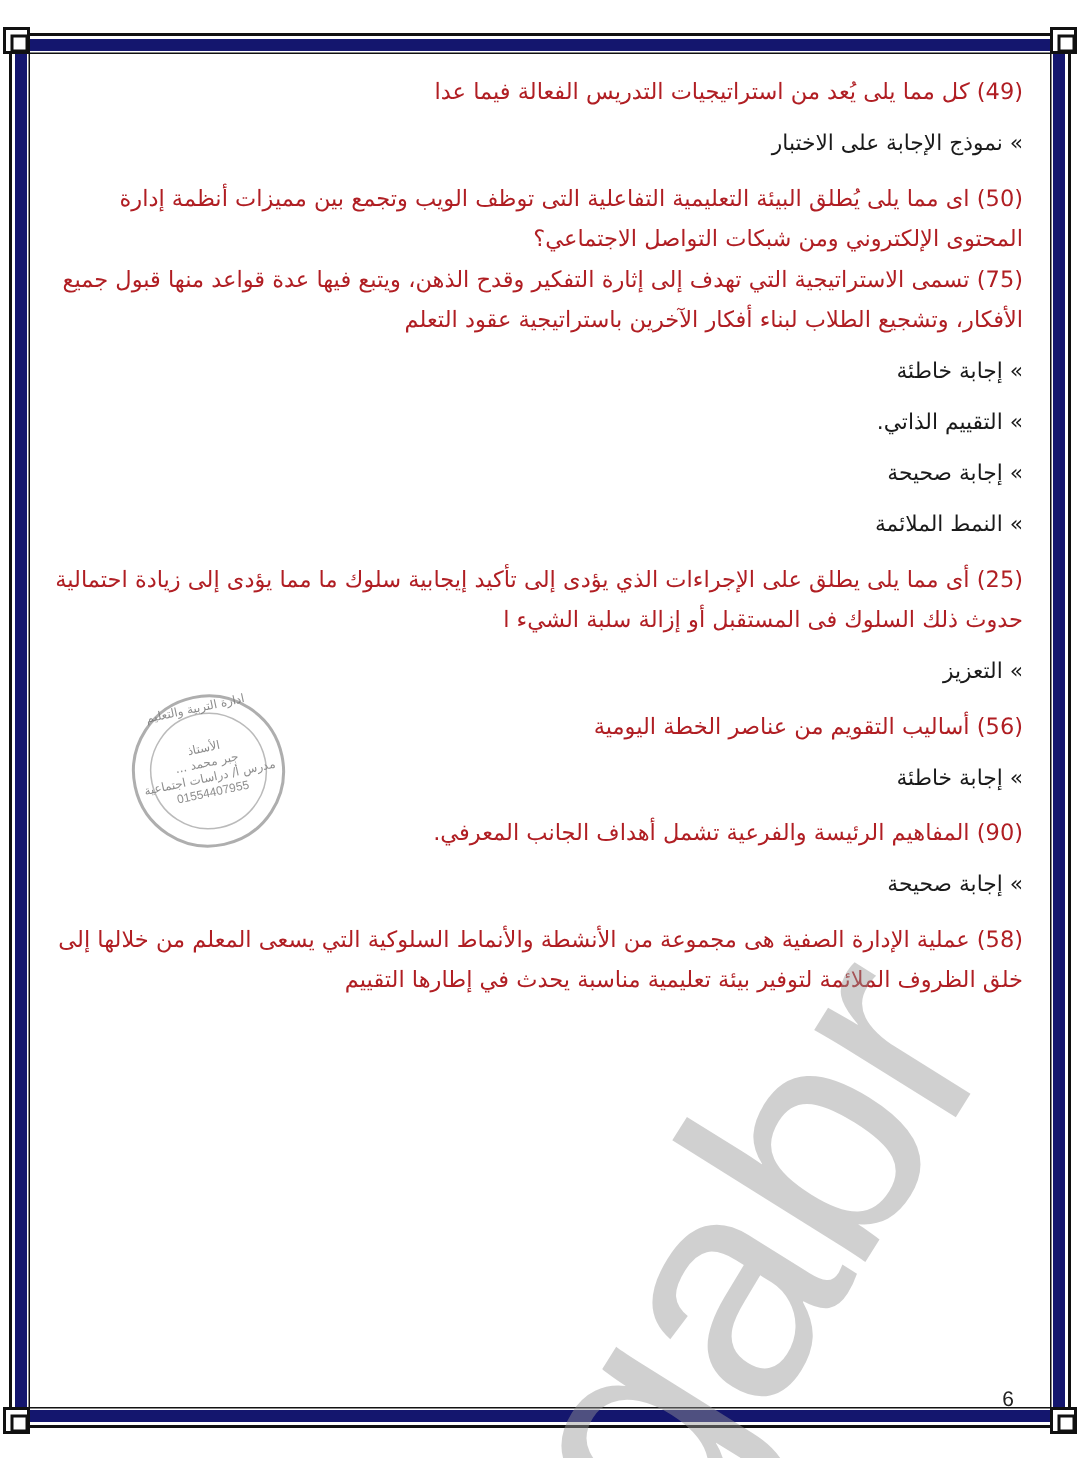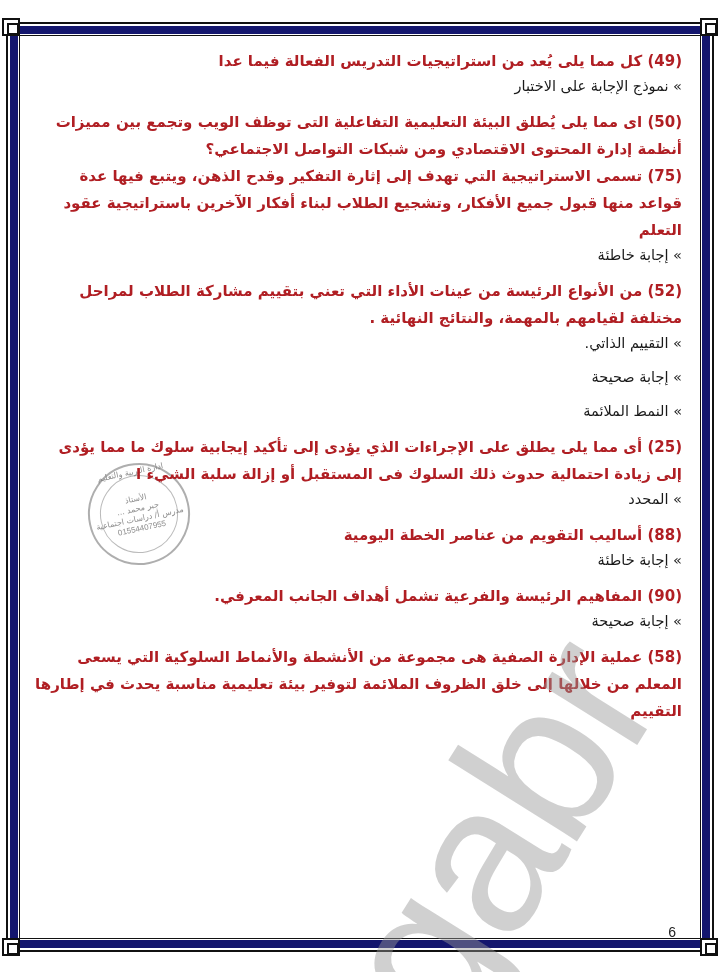--- a/index.html
+++ b/index.html
@@ -29,27 +29,27 @@
     .corner.tl { left: 2px; top: 18px; }
     .corner.tr { right: 2px; top: 18px; }
     .corner.bl { left: 2px; bottom: 16px; }
     .corner.br { right: 2px; bottom: 16px; }
 
     .content {
       position: absolute; left: 34px; top: 48px; width: 652px; height: 890px;
       direction: rtl; text-align: right;
     }
     .q {
-      color: #b01e23; font-weight: bold; font-size: 15px; line-height: 27px;
+      color: #b01e23; font-weight: normal; font-size: 15px; line-height: 27px;
       padding-right: 4px;
     }
     .q .num { color: #b01e23; }
     .a {
       color: #1a1a1a; font-size: 14.5px; line-height: 22px; padding-right: 4px;
-      margin-bottom: 12px;
+      margin-top: 10px; margin-bottom: 12px;
     }
     .q-block { margin-top: 0; }
 
     .page-number {
       position: absolute; right: 44px; top: 924px; font-size: 14px; color: #222;
       font-family: "Liberation Sans", sans-serif;
     }
 
     .watermark {
       position: absolute; left: 60px; top: 270px; width: 700px; height: 200px;
@@ -95,42 +95,41 @@
   <div class="line">مدرس أ/ دراسات اجتماعية</div>
   <div class="line phone">01554407955</div>
 </div>
 
 <div class="content">
   <div class="q-block">
     <div class="q"><span class="num">(49)</span> <span>كل مما يلى يُعد من استراتيجيات التدريس الفعالة فيما عدا</span></div>
     <div class="a">» نموذج الإجابة على الاختبار</div>
   </div>
   <div class="q-block">
-    <div class="q"><span class="num">(50)</span> <span>اى مما يلى يُطلق البيئة التعليمية التفاعلية التى توظف الويب وتجمع بين مميزات أنظمة إدارة المحتوى الاقتصادي ومن شبكات التواصل الاجتماعي؟</span></div>
+    <div class="q"><span class="num">(50)</span> <span>اى مما يلى يُطلق البيئة التعليمية التفاعلية التى توظف الويب وتجمع بين مميزات أنظمة إدارة المحتوى الإلكتروني ومن شبكات التواصل الاجتماعي؟</span></div>
   </div>
   <div class="q-block">
     <div class="q"><span class="num">(75)</span> <span>تسمى الاستراتيجية التي تهدف إلى إثارة التفكير وقدح الذهن، ويتبع فيها عدة قواعد منها قبول جميع الأفكار، وتشجيع الطلاب لبناء أفكار الآخرين باستراتيجية عقود التعلم</span></div>
     <div class="a">» إجابة خاطئة</div>
   </div>
   <div class="q-block">
-    <div class="q"><span class="num">(52)</span> <span>من الأنواع الرئيسة من عينات الأداء التي تعني بتقييم مشاركة الطلاب لمراحل مختلفة لقيامهم بالمهمة، والنتائج النهائية .</span></div>
     <div class="a">» التقييم الذاتي.</div>
   </div>
   <div class="q-block">
     <div class="a">» إجابة صحيحة</div>
   </div>
   <div class="q-block">
     <div class="a">» النمط الملائمة</div>
   </div>
   <div class="q-block">
     <div class="q"><span class="num">(25)</span> <span>أى مما يلى يطلق على الإجراءات الذي يؤدى إلى تأكيد إيجابية سلوك ما مما يؤدى إلى زيادة احتمالية حدوث ذلك السلوك فى المستقبل أو إزالة سلبة الشيء ا</span></div>
-    <div class="a">» المحدد</div>
+    <div class="a">» التعزيز</div>
   </div>
   <div class="q-block">
-    <div class="q"><span class="num">(88)</span> <span>أساليب التقويم من عناصر الخطة اليومية</span></div>
+    <div class="q"><span class="num">(56)</span> <span>أساليب التقويم من عناصر الخطة اليومية</span></div>
     <div class="a">» إجابة خاطئة</div>
   </div>
   <div class="q-block">
     <div class="q"><span class="num">(90)</span> <span>المفاهيم الرئيسة والفرعية تشمل أهداف الجانب المعرفي.</span></div>
     <div class="a">» إجابة صحيحة</div>
   </div>
   <div class="q-block">
     <div class="q"><span class="num">(58)</span> <span>عملية الإدارة الصفية هى مجموعة من الأنشطة والأنماط السلوكية التي يسعى المعلم من خلالها إلى خلق الظروف الملائمة لتوفير بيئة تعليمية مناسبة يحدث في إطارها التقييم</span></div>
   </div>
 </div>

